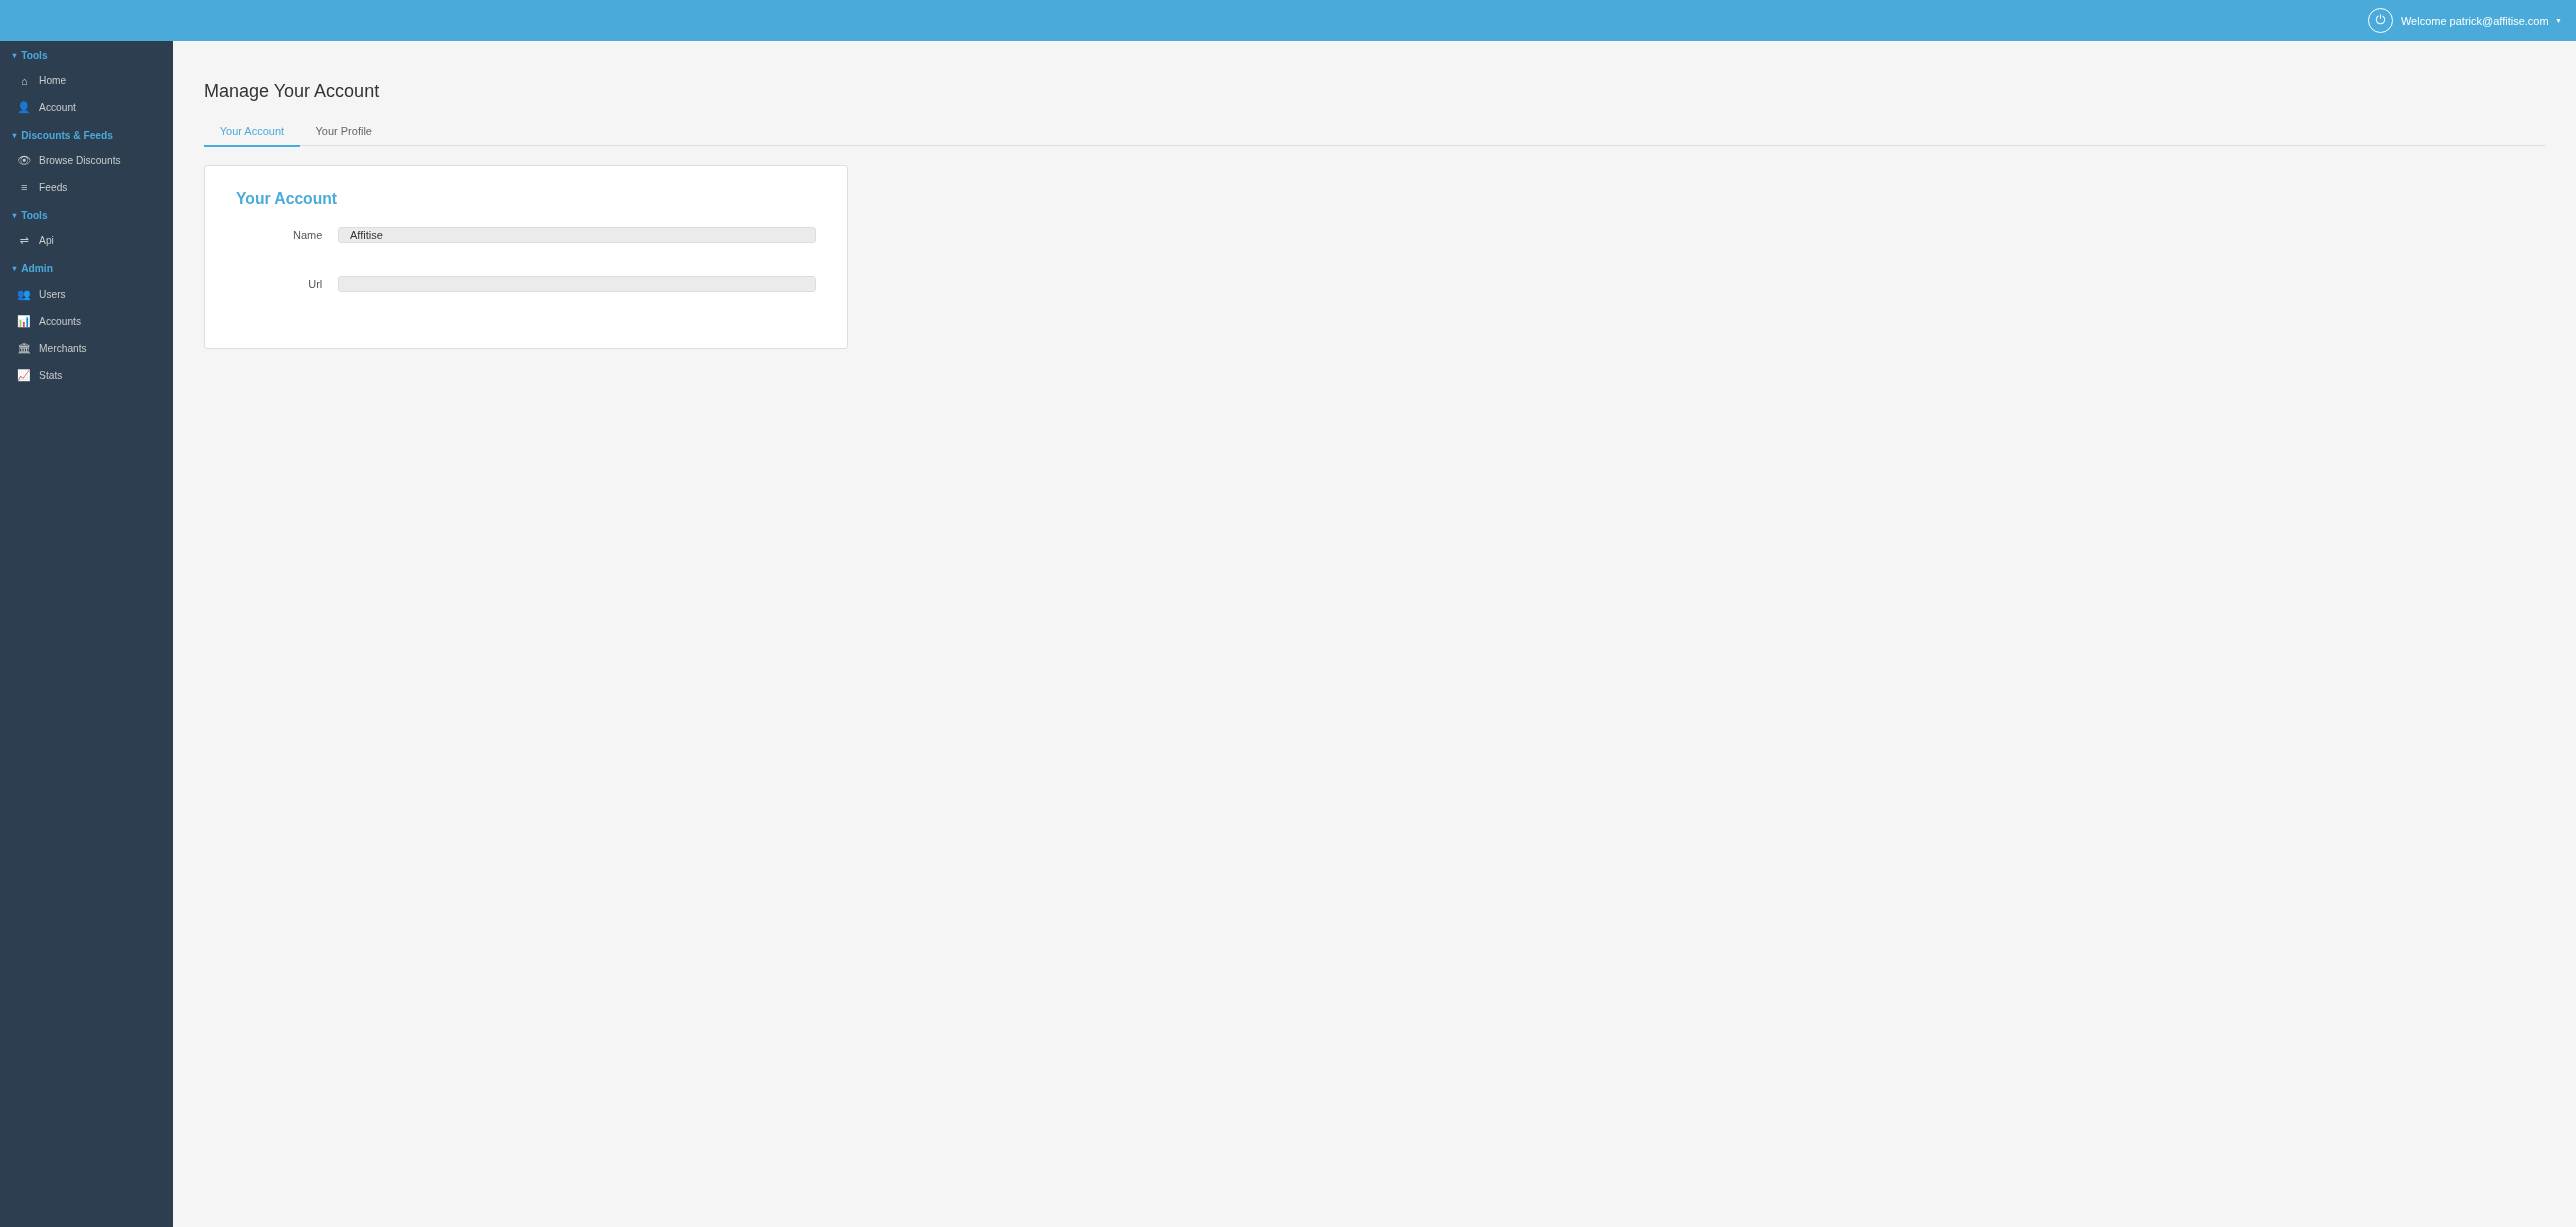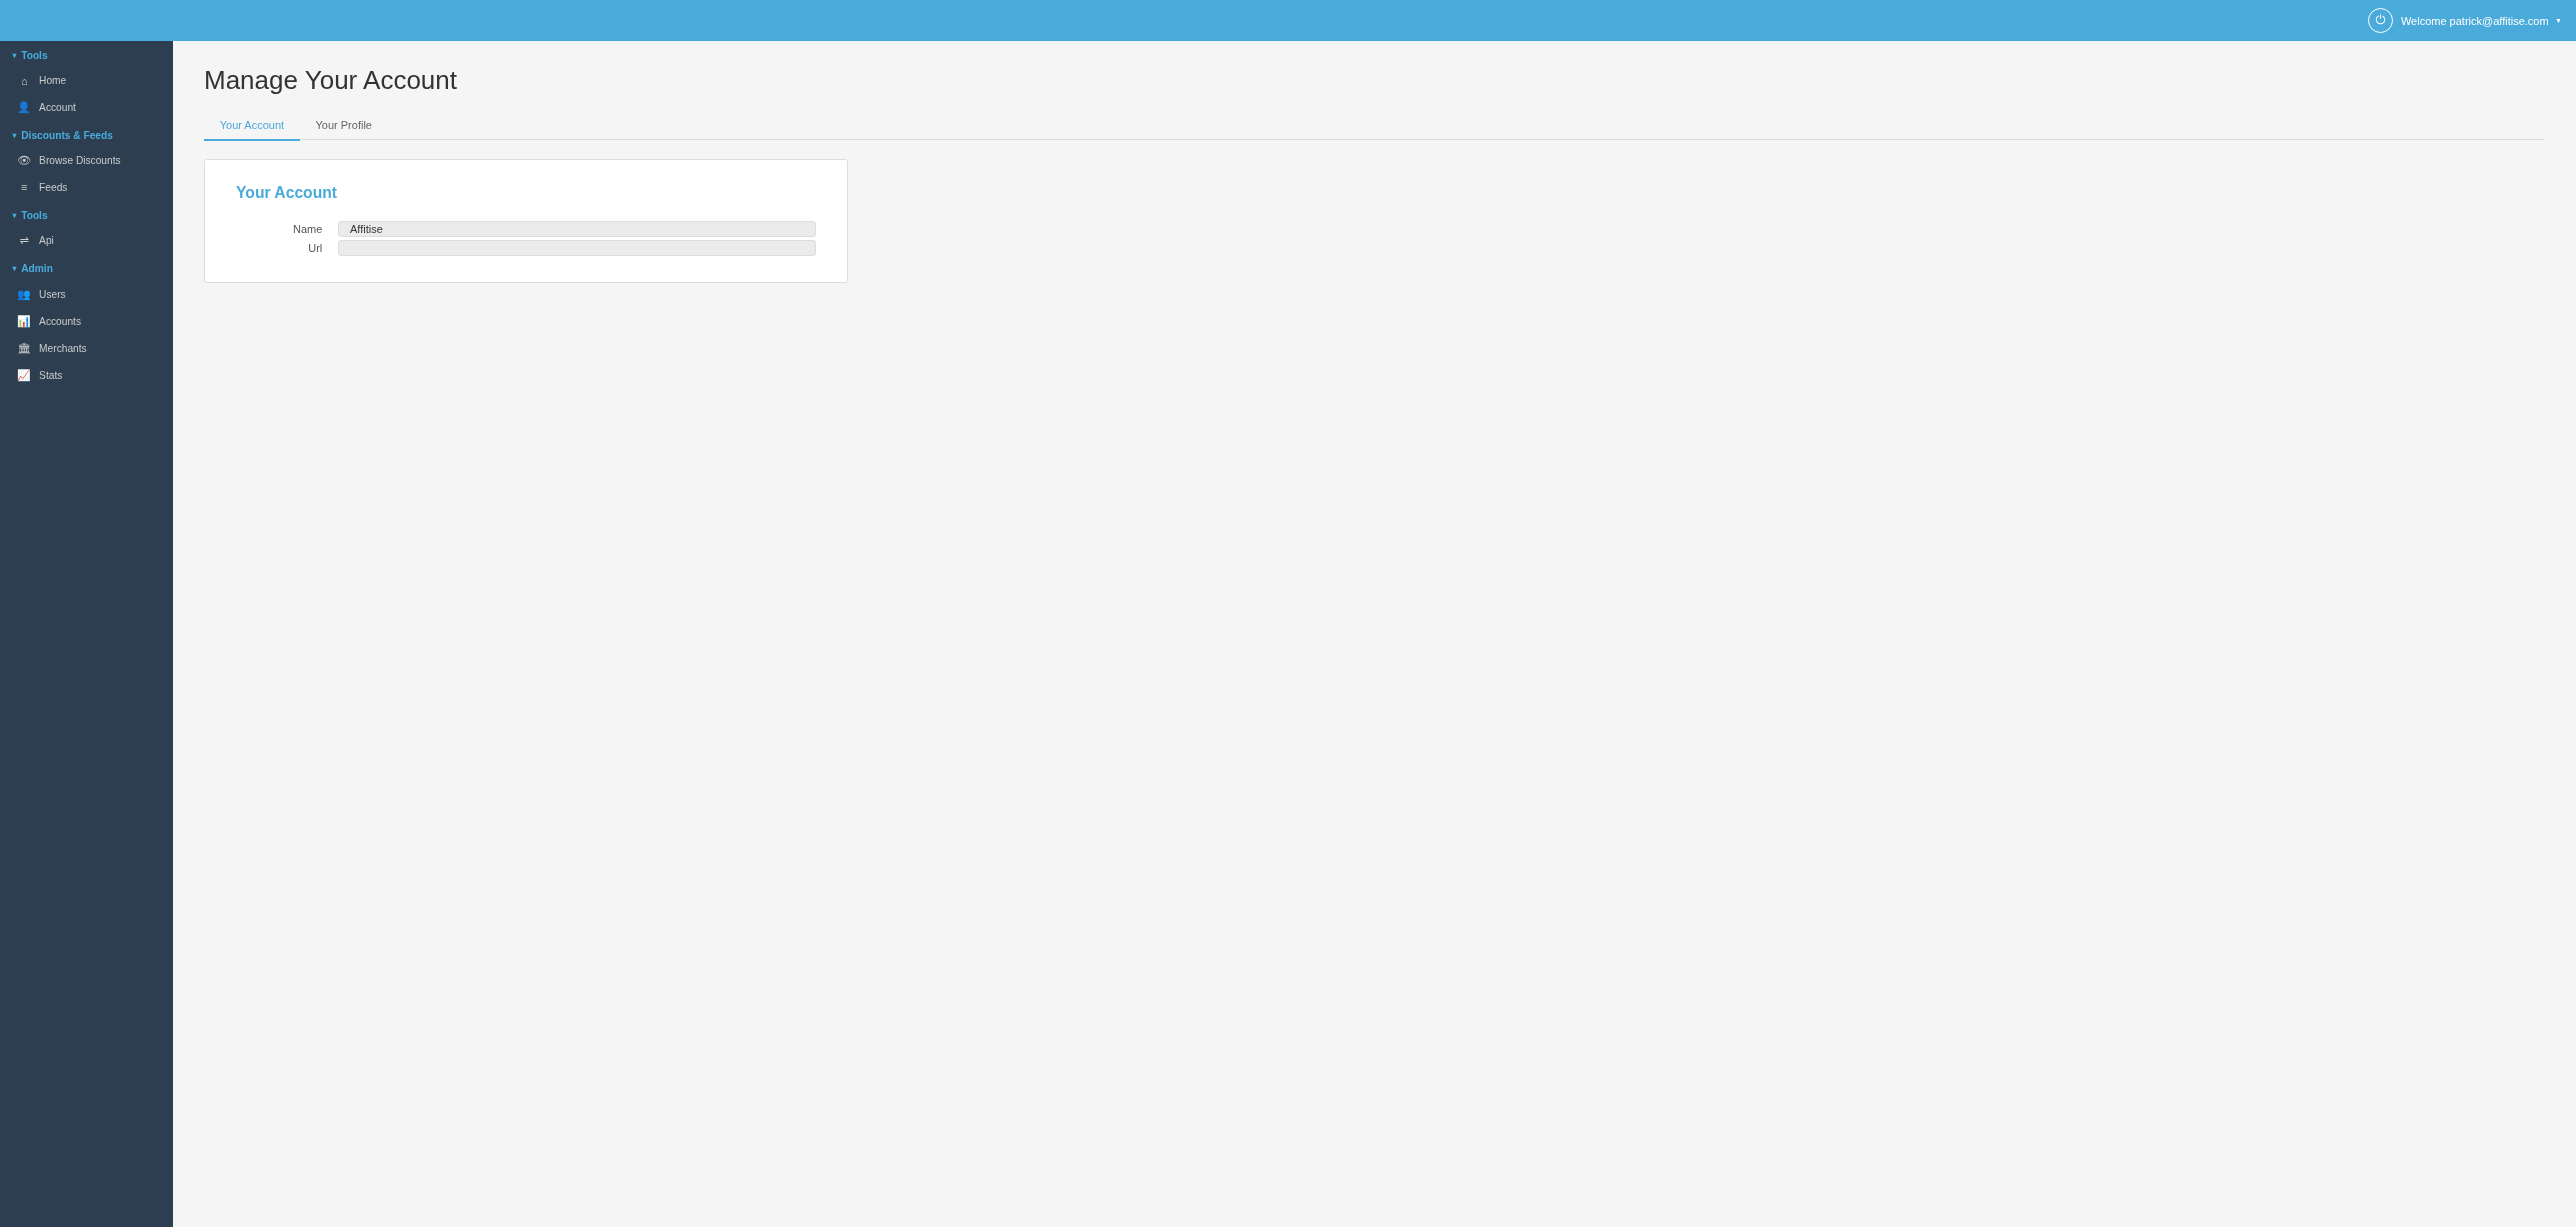--- a/index.html
+++ b/index.html
@@ -86,24 +86,25 @@
     }
 
     
     .main-content {
       flex: 1;
       overflow-y: auto;
       padding: 23.5px 31px;
       background: #f5f5f5;
     }
     .page-title {
-      font-size: 26px;
+      font-size: 18px;
       font-weight: 300;
       color: #333;
       margin-bottom: 15.7px;
+      margin-top: 16px;
     }
 
     
     .tabs {
       display: flex;
       border-bottom: 1.6px solid #ddd;
       margin-bottom: 19px;
     }
     .tab {
       padding: 7.8px 15.7px;
@@ -129,21 +130,21 @@
     .card-title {
       font-size: 15.7px;
       color: #4aabdb;
       margin-bottom: 19px;
     }
 
     
     .form-row {
       display: flex;
       align-items: center;
-      margin-bottom: 3px;
+      margin-bottom: 33px;
     }
     .form-label {
       width: 102px;
       font-size: 11px;
       color: #555;
       font-weight: 500;
       text-align: right;
       padding-right: 15.7px;
       flex-shrink: 0;
     }

